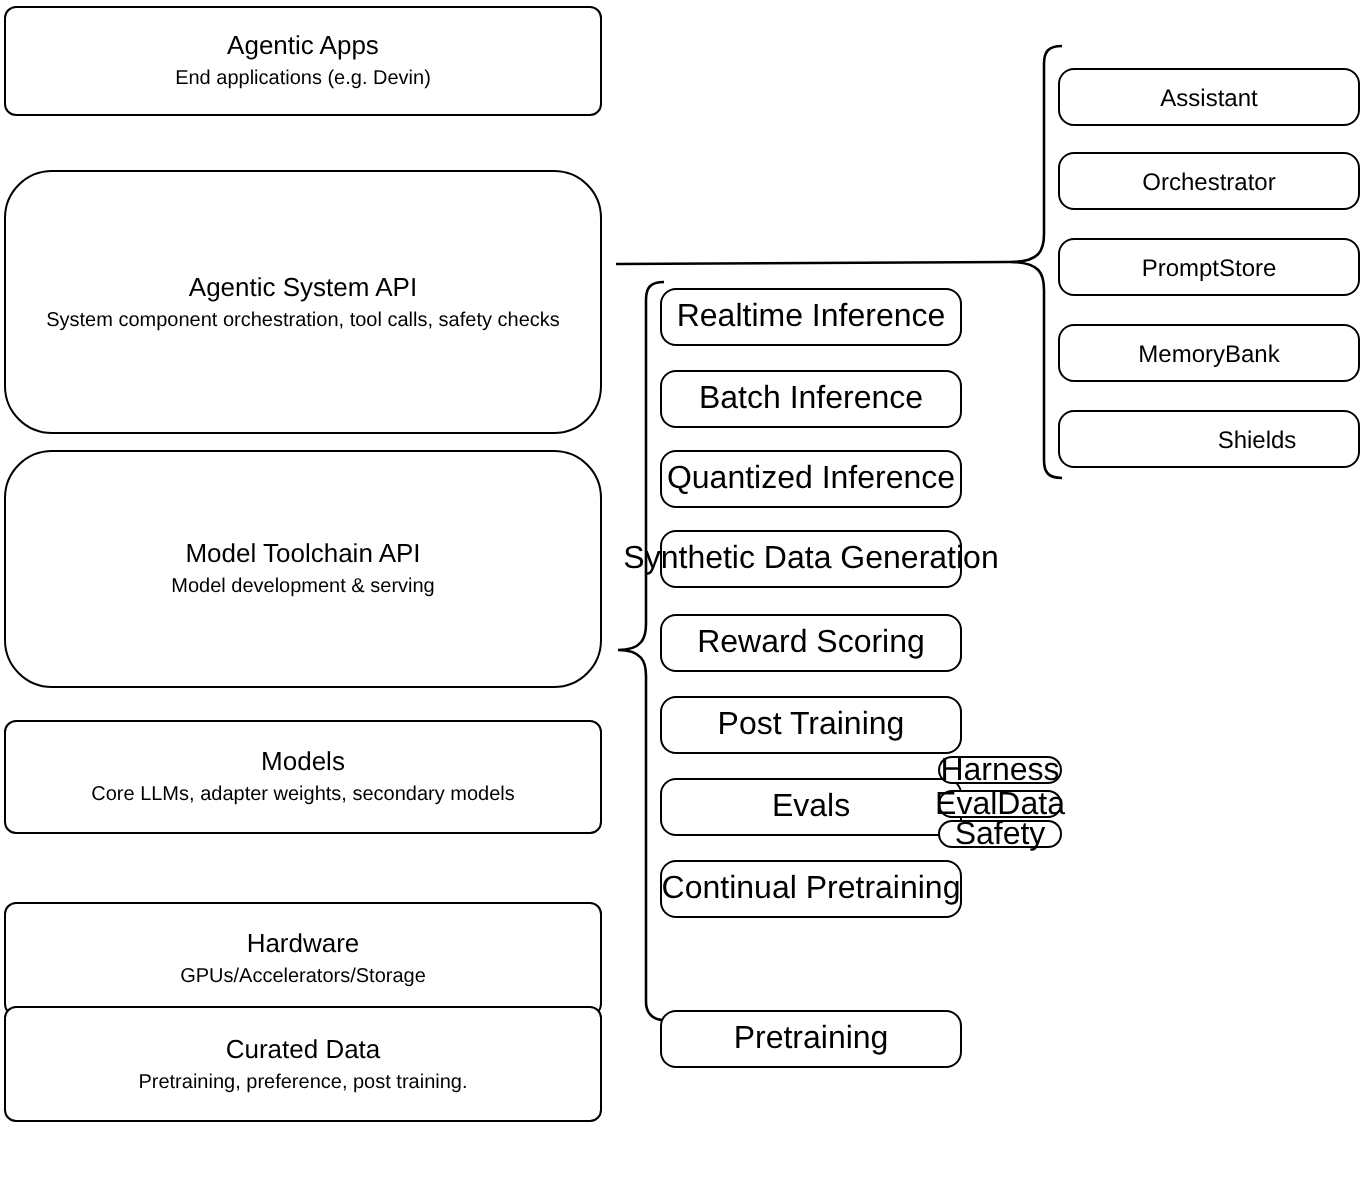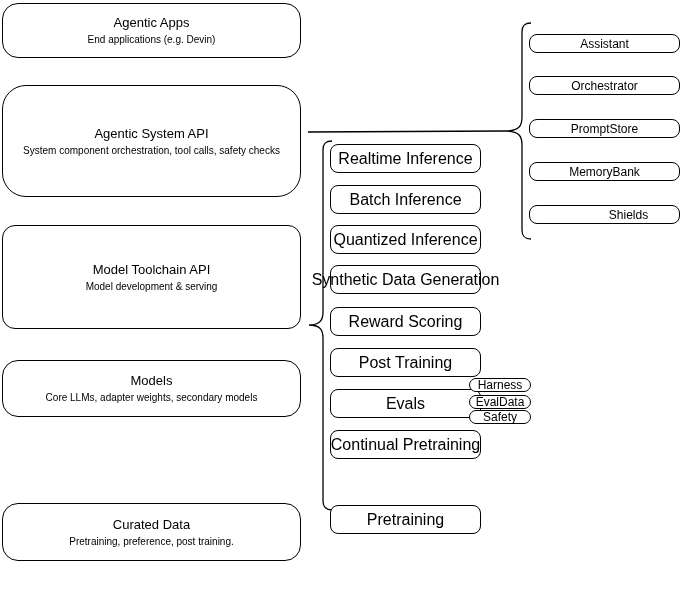--- a/index.html
+++ b/index.html
@@ -54,78 +54,82 @@
     width: 151px;
     height: 29px;
     border-radius: 8px;
     font-size: 16px;
     z-index: 1;
     white-space: nowrap;
   }
   .rbox {
     left: 529px;
     width: 151px;
-    height: 19px;
+    height: 29px;
     border-radius: 8px;
     font-size: 12px;
     z-index: 1;
     white-space: nowrap;
   }
   .pill {
     position: absolute;
     box-sizing: border-box;
     left: 469px;
     width: 62px;
     height: 14px;
     background: #ffffff;
     border: 1.3px solid #000000;
     border-radius: 7px;
-    font-size: 12px;
+    font-size: 16px;
     line-height: 11px;
     display: flex;
     align-items: center;
     justify-content: center;
     text-align: center;
     z-index: 2;
     white-space: nowrap;
   }
-  .r10 { border-radius: 16px; }
+  .r10 { border-radius: 6px; }
   .r24 { border-radius: 24px; }
 </style>
 </head>
 <body>
 
 <div class="canvas">
 
   <svg class="connector-layer" viewBox="0 0 682 591" xmlns="http://www.w3.org/2000/svg">
     <path d="M308,132 L505,131" stroke="#000000" stroke-width="1.3" fill="none"></path>
     <path d="M531,23 C524,23 522,26 522,32 L522,117 C522,125 520,131 505,131 C520,131 522,137 522,145 L522,230 C522,236 524,239 531,239" stroke="#000000" stroke-width="1.3" fill="none"></path>
     <path d="M332,141 C325,141 323,144 323,150 L323,312 C323,319 321,325 309,325 C321,325 323,331 323,338 L323,501 C323,505 325,510 332,510" stroke="#000000" stroke-width="1.3" fill="none"></path>
   </svg>
 
   <div class="node lbox r10" style="top:3px;height:55px;">
     <div class="title">Agentic Apps</div>
     <div class="subtitle">End applications (e.g. Devin)</div>
   </div>
 
-  <div class="node lbox r24" style="top:85px;height:112px;">
+  <div class="node lbox r24" style="top:85px;height:132px;">
     <div class="title">Agentic System API</div>
     <div class="subtitle">System component orchestration, tool calls, safety checks</div>
   </div>
 
-  <div class="node lbox r24" style="top:225px;height:104px;border-radius:13px;">
+  <div class="node lbox r24" style="top:225px;height:119px;">
     <div class="title">Model Toolchain API</div>
     <div class="subtitle">Model development &amp; serving</div>
   </div>
 
   <div class="node lbox r10" style="top:360px;height:57px;">
     <div class="title">Models</div>
     <div class="subtitle">Core LLMs, adapter weights, secondary models</div>
   </div>
 
+  <div class="node lbox r10" style="top:451px;height:57px;">
+    <div class="title">Hardware</div>
+    <div class="subtitle">GPUs/Accelerators/Storage</div>
+  </div>
 
   <div class="node lbox r10" style="top:503px;height:58px;">
     <div class="title">Curated Data</div>
     <div class="subtitle">Pretraining, preference, post training.</div>
   </div>
 
   <div class="node mbox" style="top:144px;">Realtime Inference</div>
   <div class="node mbox" style="top:185px;">Batch Inference</div>
   <div class="node mbox" style="top:265px;">Synthetic Data Generation</div>
   <div class="node mbox" style="top:225px;">Quantized Inference</div>

